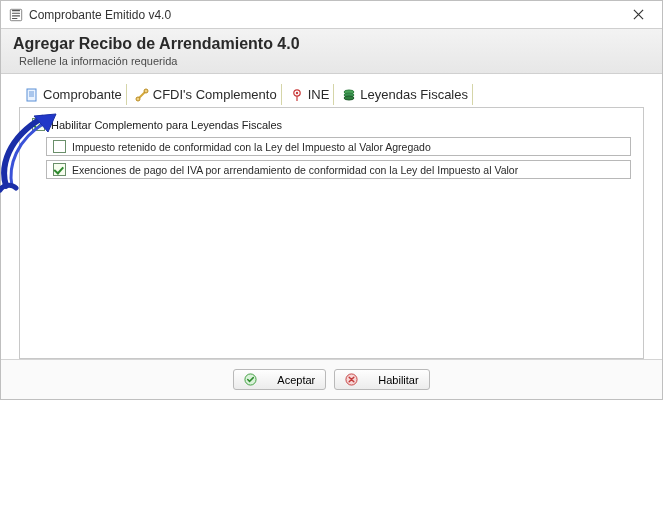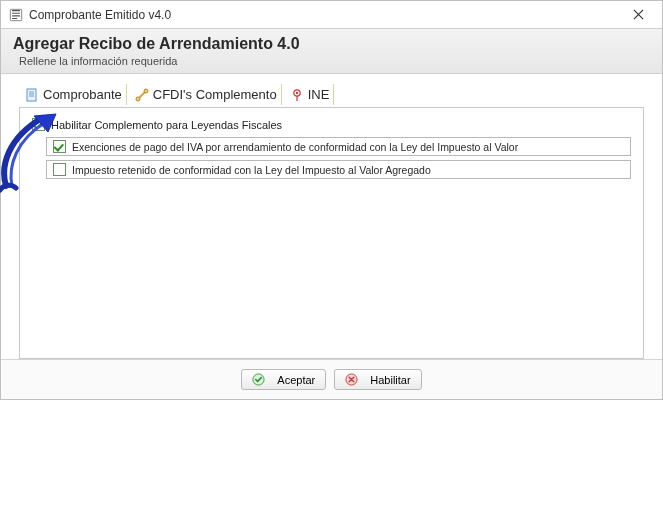--- a/index.html
+++ b/index.html
@@ -146,21 +146,21 @@
       border-top: 1px solid #d4d4d4;
       display: flex;
       align-items: center;
       justify-content: center;
       gap: 8px;
       background: #fafafa;
     }
     .btn {
       display: inline-flex;
       align-items: center;
-      gap: 12px;
+      gap: 20px;
       border: 1px solid #b9b9b9;
       background: linear-gradient(#fefefe, #ececec);
       border-radius: 3px;
       padding: 3px 10px;
       font-size: 11px;
       cursor: pointer;
     }
     .btn .btn-icon { width: 13px; height: 13px; display: inline-flex; }
     
     .arrow-overlay {
@@ -222,35 +222,45 @@
       <div class="tab">
         <span class="tab-icon">
           <svg viewBox="0 0 14 14">
               <circle cx="7" cy="5" r="3.2" fill="#fff" stroke="#c93a3a" stroke-width="1.2"></circle>
               <circle cx="7" cy="5" r="1.2" fill="#c93a3a"></circle>
               <path d="M7 8 L7 13" stroke="#c93a3a" stroke-width="1.2"></path>
             </svg>
         </span>
         <span>INE</span>
       </div>
+      <div class="tab">
+        <span class="tab-icon">
+          <svg viewBox="0 0 14 14">
+              <ellipse cx="7" cy="4" rx="5" ry="2" fill="#4aa35a" stroke="#2e7e3e"></ellipse>
+              <ellipse cx="7" cy="7" rx="5" ry="2" fill="#3a9150" stroke="#2e7e3e"></ellipse>
+              <ellipse cx="7" cy="10" rx="5" ry="2" fill="#2e7e3e" stroke="#205a2c"></ellipse>
+            </svg>
+        </span>
+        <span>Leyendas Fiscales</span>
+      </div>
     </div>
 
     <div class="panel">
       <div class="checkbox-row">
         <span class="cb checked"></span>
         <span class="enable-label">Habilitar Complemento para Leyendas Fiscales</span>
       </div>
 
       <div class="list-row">
+        <span class="cb"></span>
+        <span class="row-text">Impuesto retenido de conformidad con la Ley del Impuesto al Valor Agregado</span>
+      </div>
+      <div class="list-row">
         <span class="cb checked"></span>
         <span class="row-text">Exenciones de pago del IVA por arrendamiento de conformidad con la Ley del Impuesto al Valor</span>
-      </div>
-      <div class="list-row">
-        <span class="cb"></span>
-        <span class="row-text">Impuesto retenido de conformidad con la Ley del Impuesto al Valor Agregado</span>
       </div>
     </div>
   </div>
 
   <div class="footer">
     <div class="btn">
       <span class="btn-icon">
         <svg viewBox="0 0 14 14">
             <circle cx="7" cy="7" r="6" fill="#d9f2d9" stroke="#3a9a3a"></circle>
             <path d="M4 7 l2 2 l4 -4" stroke="#2e8b2e" stroke-width="1.6" fill="none" stroke-linecap="round"></path>

